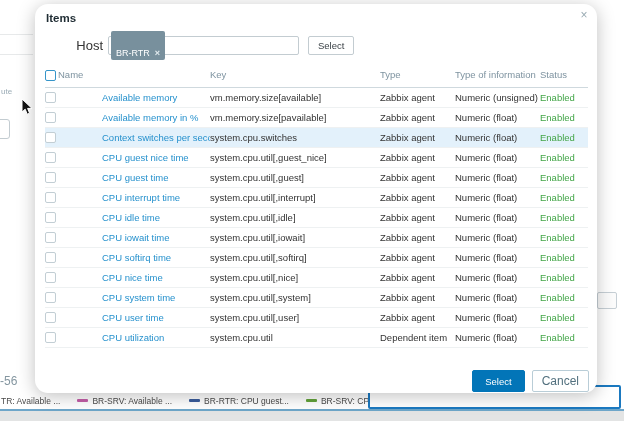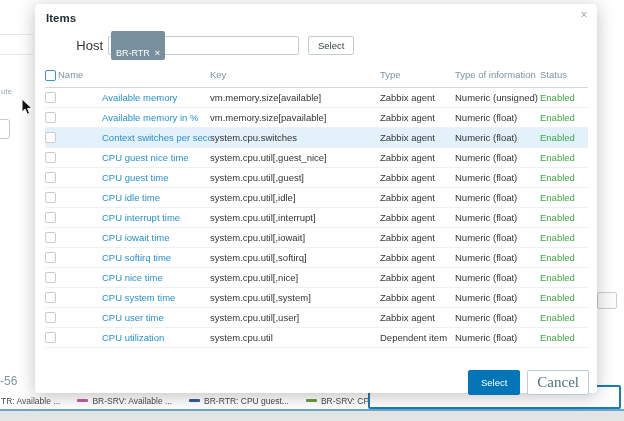--- a/index.html
+++ b/index.html
@@ -23,21 +23,21 @@
   .legend-item { display:flex; align-items:center; white-space:nowrap;
     font-size:8.5px; color:#4a4a4a; }
   .legend-dash { width:11px; height:3px; margin-right:4px; border-radius:1px; }
   .teal-line { position:absolute; left:0; top:409px; width:624px; height:2px;
     background:#6ea6c9; z-index:3; }
   .gray-band { position:absolute; left:0; top:411px; width:624px; height:10px;
     background:#e3e4e4; z-index:3; }
 
   
   .modal { position:absolute; left:35px; top:4px; width:562px; height:389px;
-    background:#fff; border-radius:4px; box-shadow:0 3px 18px rgba(0,0,0,.25);
+    background:#fff; border-radius:13px; box-shadow:0 3px 18px rgba(0,0,0,.25);
     z-index:10; }
   .modal-title { position:absolute; left:11px; top:8px; font-size:11.5px;
     font-weight:bold; color:#1f2c33; }
   .close-btn { position:absolute; right:5px; top:3px; width:16px; height:16px;
     border:none; background:none; color:#9aabb3; font-size:12px; cursor:pointer; }
 
   .host-row { position:absolute; left:0; top:31px; right:0; height:20px;
     display:flex; align-items:center; }
   .host-label { width:73px; text-align:right; padding-right:5px; font-size:13px;
     color:#333; }
@@ -63,22 +63,22 @@
   .cb-header { border-color:#3695c9; }
   .item-link { color:#2691cd; text-decoration:none; cursor:pointer;margin-left:44px; }
   .status-enabled { color:#42a547; }
 
   
   .modal-footer { position:absolute; right:8px; top:366px; display:flex; column-gap:7px; }
   .btn-primary { background:#0275b8; color:#fff; border:1px solid #0275b8;
     border-radius:2px; font-size:9.5px; padding:3px 12px; cursor:pointer;
     font-family:inherit; }
   .btn-cancel { background:#fff; color:#52707e; border:1px solid #b9cdd7;
-    border-radius:2px; font-size:15px; padding:3px 9px; cursor:pointer;
-    font-family:Liberation Serif, serif; }
+    border-radius:2px; font-size:12px; padding:3px 9px; cursor:pointer;
+    font-family:Liberation Sans, sans-serif; }
 
   .cursor { position:absolute; left:21px; top:98px; z-index:99; pointer-events:none; }
 </style>
 </head>
 <body>
 
 <div class="page">
 
   <div class="bg-line" style="top:34px;"></div>
   <div class="bg-line" style="top:54px;"></div>
@@ -181,30 +181,30 @@
           <tr>
         <td><span class="cb"></span></td>
         <td><a class="item-link">CPU guest time</a></td>
         <td><span>system.cpu.util[,guest]</span></td>
         <td><span>Zabbix agent</span></td>
         <td><span>Numeric (float)</span></td>
         <td><span class="status-enabled">Enabled</span></td>
       </tr>
           <tr>
         <td><span class="cb"></span></td>
+        <td><a class="item-link">CPU interrupt time</a></td>
+        <td><span>system.cpu.util[,interrupt]</span></td>
+        <td><span>Zabbix agent</span></td>
+        <td><span>Numeric (float)</span></td>
+        <td><span class="status-enabled">Enabled</span></td>
+      </tr>
+          <tr>
+        <td><span class="cb"></span></td>
         <td><a class="item-link">CPU idle time</a></td>
         <td><span>system.cpu.util[,idle]</span></td>
-        <td><span>Zabbix agent</span></td>
-        <td><span>Numeric (float)</span></td>
-        <td><span class="status-enabled">Enabled</span></td>
-      </tr>
-          <tr>
-        <td><span class="cb"></span></td>
-        <td><a class="item-link">CPU interrupt time</a></td>
-        <td><span>system.cpu.util[,interrupt]</span></td>
         <td><span>Zabbix agent</span></td>
         <td><span>Numeric (float)</span></td>
         <td><span class="status-enabled">Enabled</span></td>
       </tr>
           <tr>
         <td><span class="cb"></span></td>
         <td><a class="item-link">CPU iowait time</a></td>
         <td><span>system.cpu.util[,iowait]</span></td>
         <td><span>Zabbix agent</span></td>
         <td><span>Numeric (float)</span></td>

